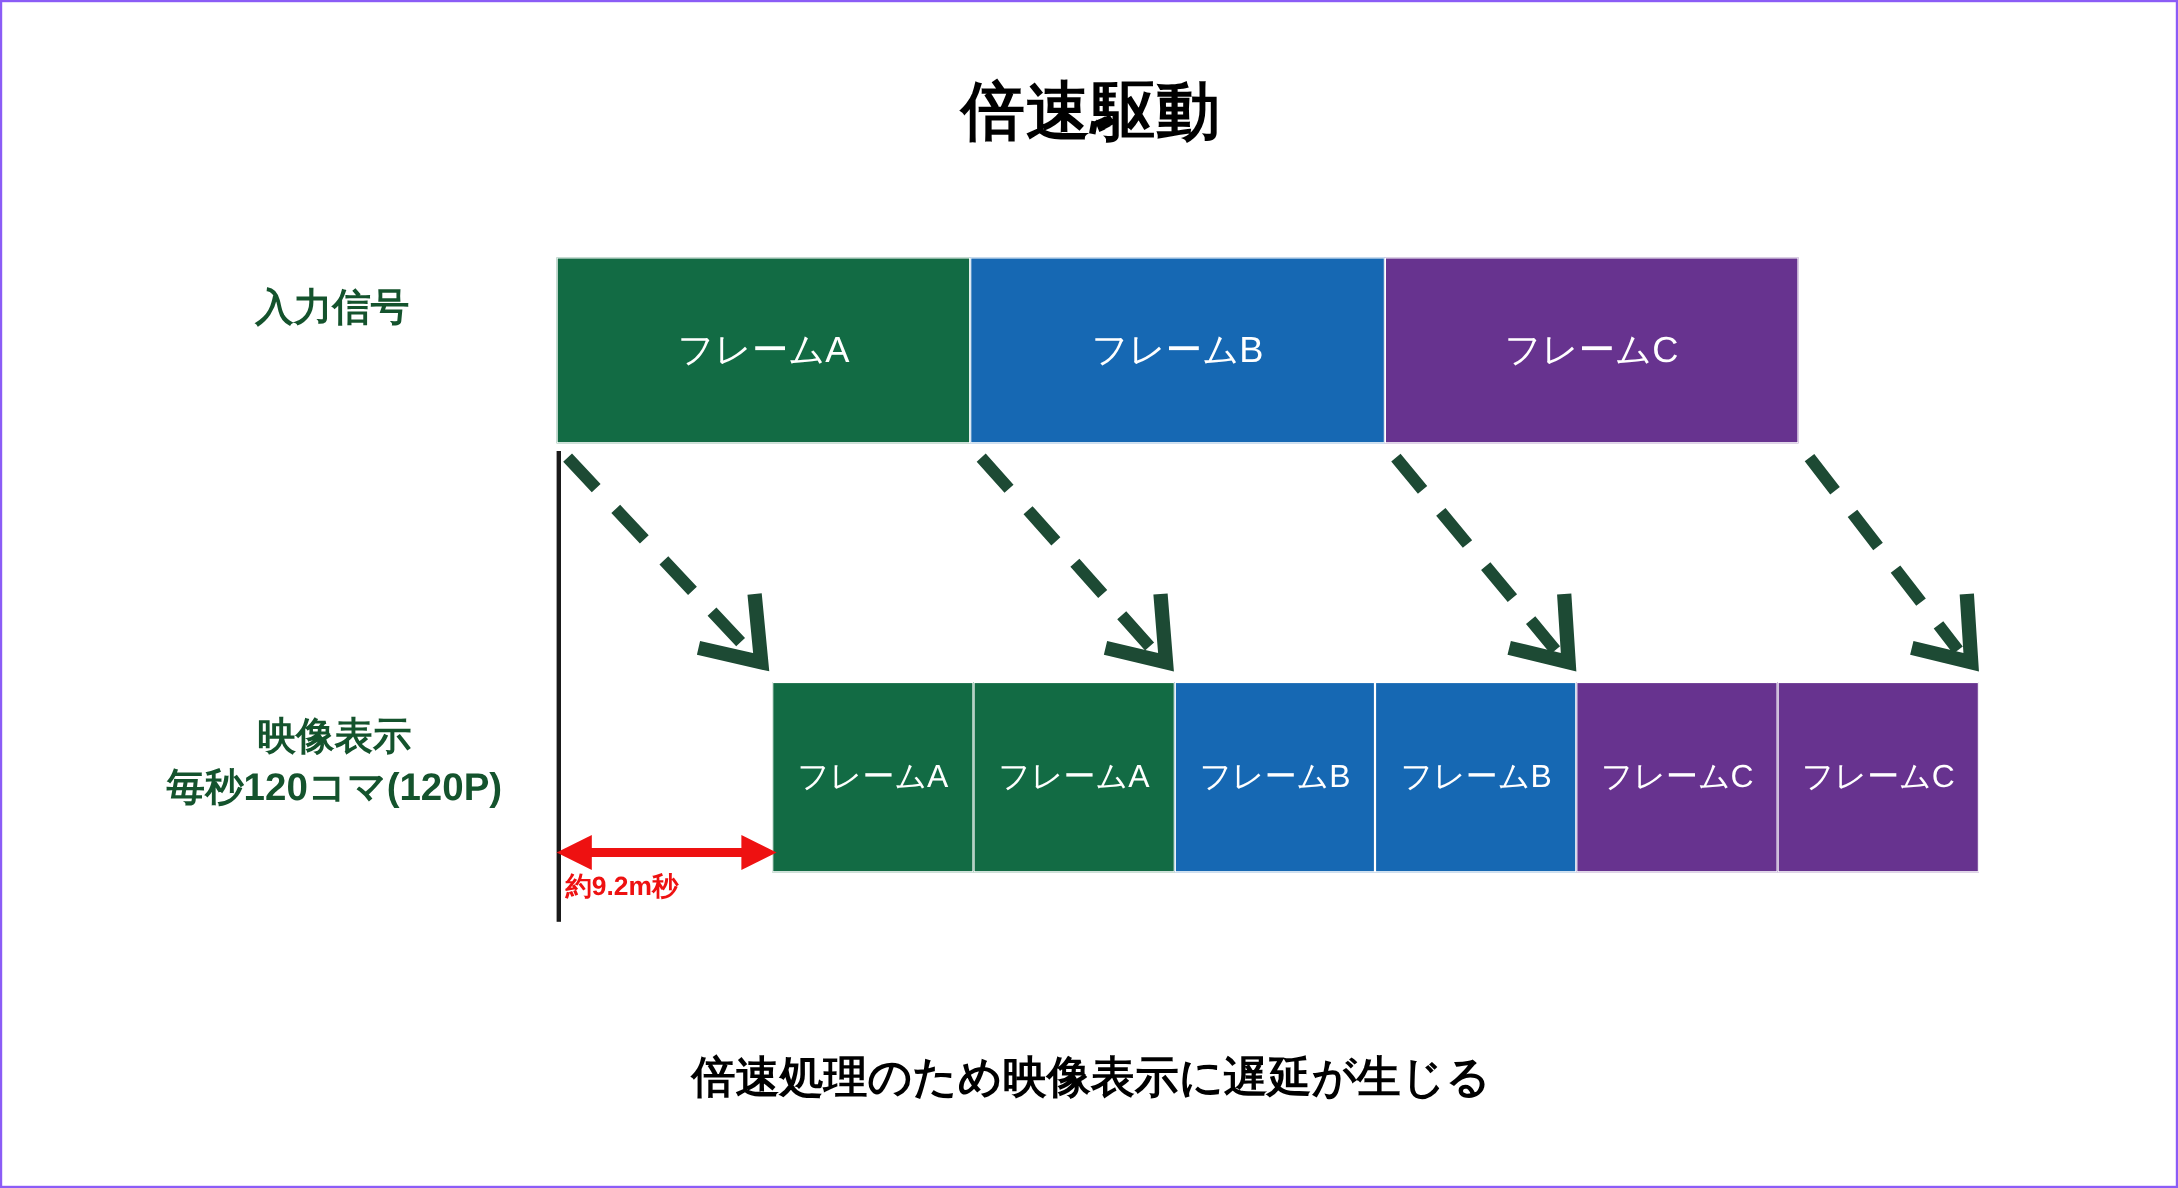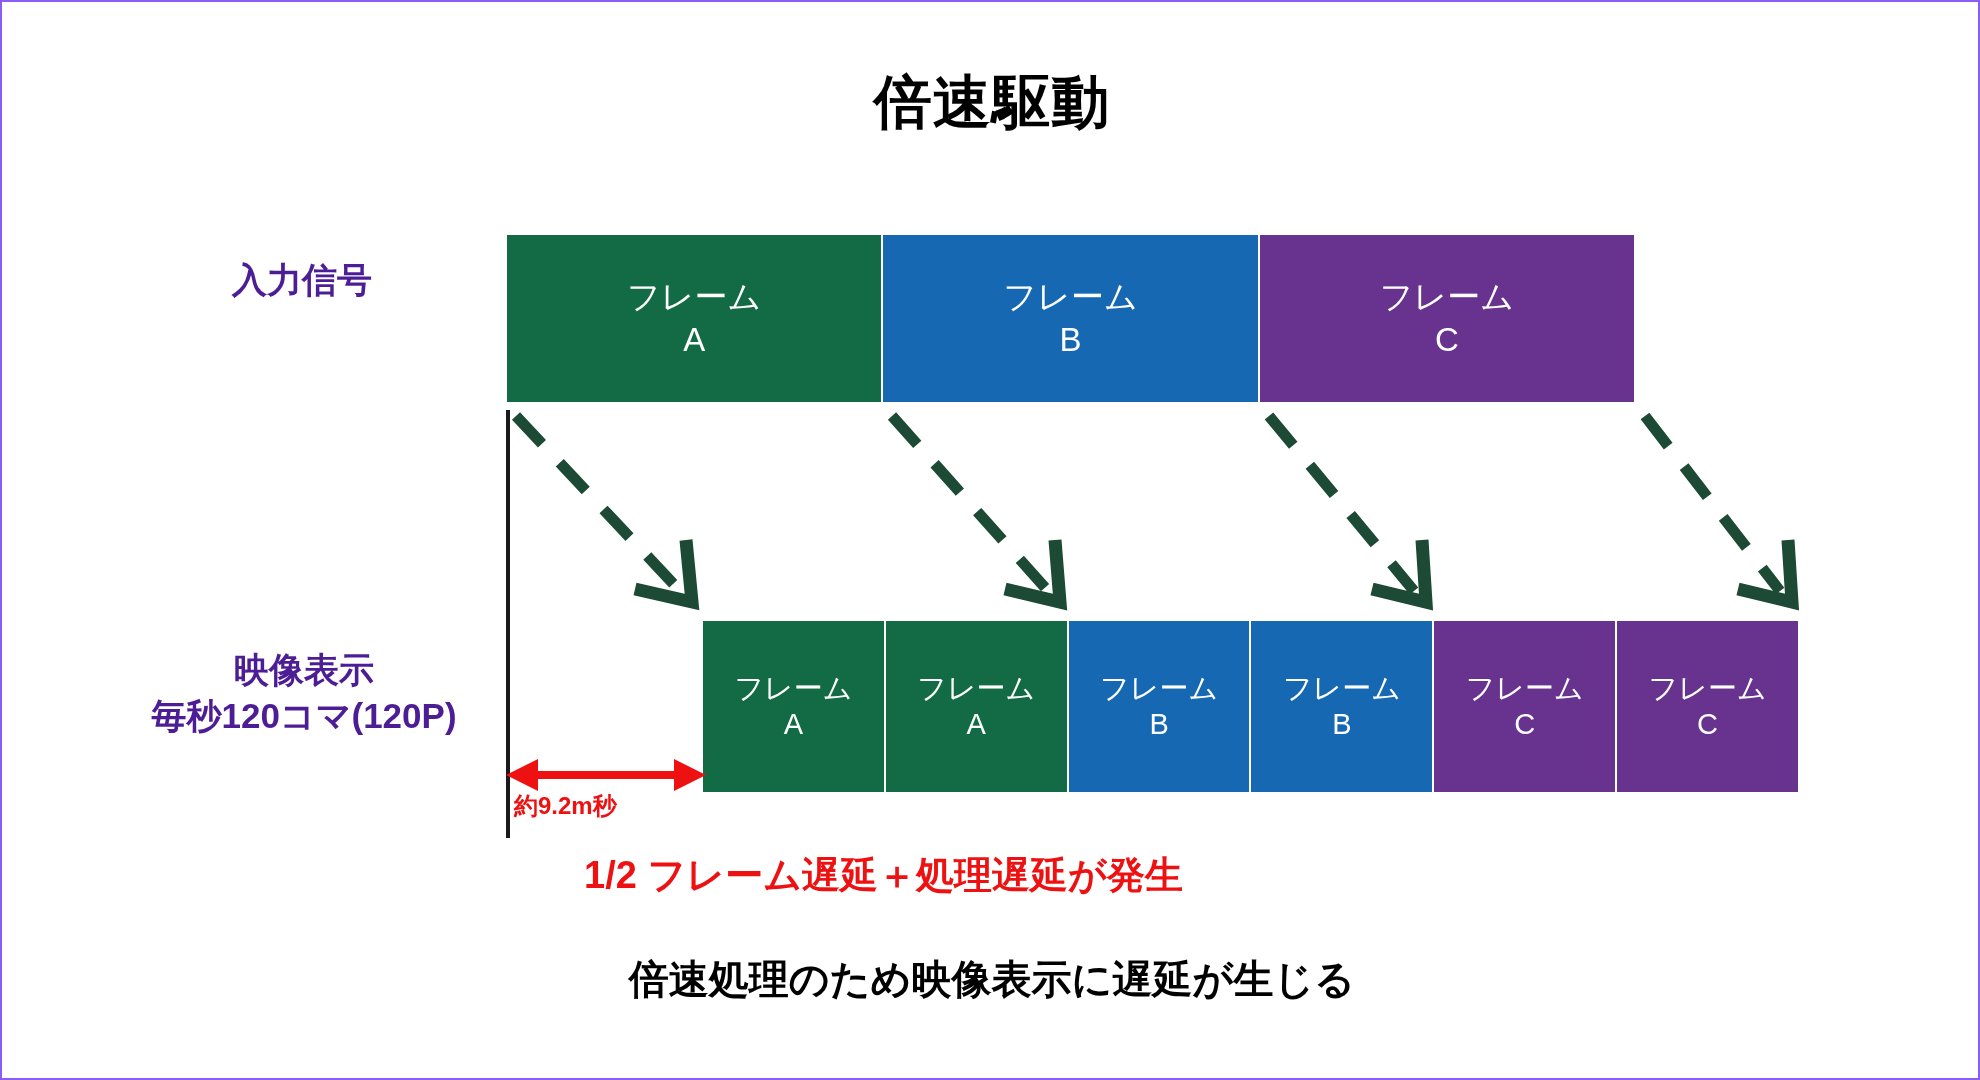--- a/index.html
+++ b/index.html
@@ -32,21 +32,21 @@
     font-weight: bold;
     color: #000000;
     letter-spacing: 0.02em;
     line-height: 1.1;
   }
 
   
   .row-label {
     position: absolute;
     text-align: center;
-    color: #4c1d95;
+    color: #14532d;
     font-size: 35px;
     font-weight: bold;
     line-height: 1.30;
     white-space: nowrap;
   }
   #label-input {
     left: 110px;
     top: 255px;
     width: 380px;
   }
@@ -70,21 +70,20 @@
     left: 700px;
     top: 618px;
     width: 1097px;
     height: 173px;
     display: flex;
   }
   .frame {
     position: relative;
     flex: 1 1 0;
     display: flex;
-    flex-direction: column;
     align-items: center;
     justify-content: center;
     color: #ffffff;
     box-sizing: border-box;
     border: 1px solid #ffffff;
     text-align: center;
   }
   #row-input .frame {
     font-size: 33px;
     line-height: 1.28;
@@ -227,17 +226,16 @@
 
     <g>
       <line x1="520" y1="773" x2="688" y2="773" stroke="#ee1111" stroke-width="8"></line>
       <polygon points="504,773 536,757 536,789" fill="#ee1111"></polygon>
       <polygon points="704,773 672,757 672,789" fill="#ee1111"></polygon>
     </g>
   </svg>
 
   <div id="delay-measure-label">約9.2m秒</div>
 
-  <div id="delay-note">1/2 フレーム遅延＋処理遅延が発生</div>
 
   <div id="caption">倍速処理のため映像表示に遅延が生じる</div>
 
 </div>
 
 </body></html>

